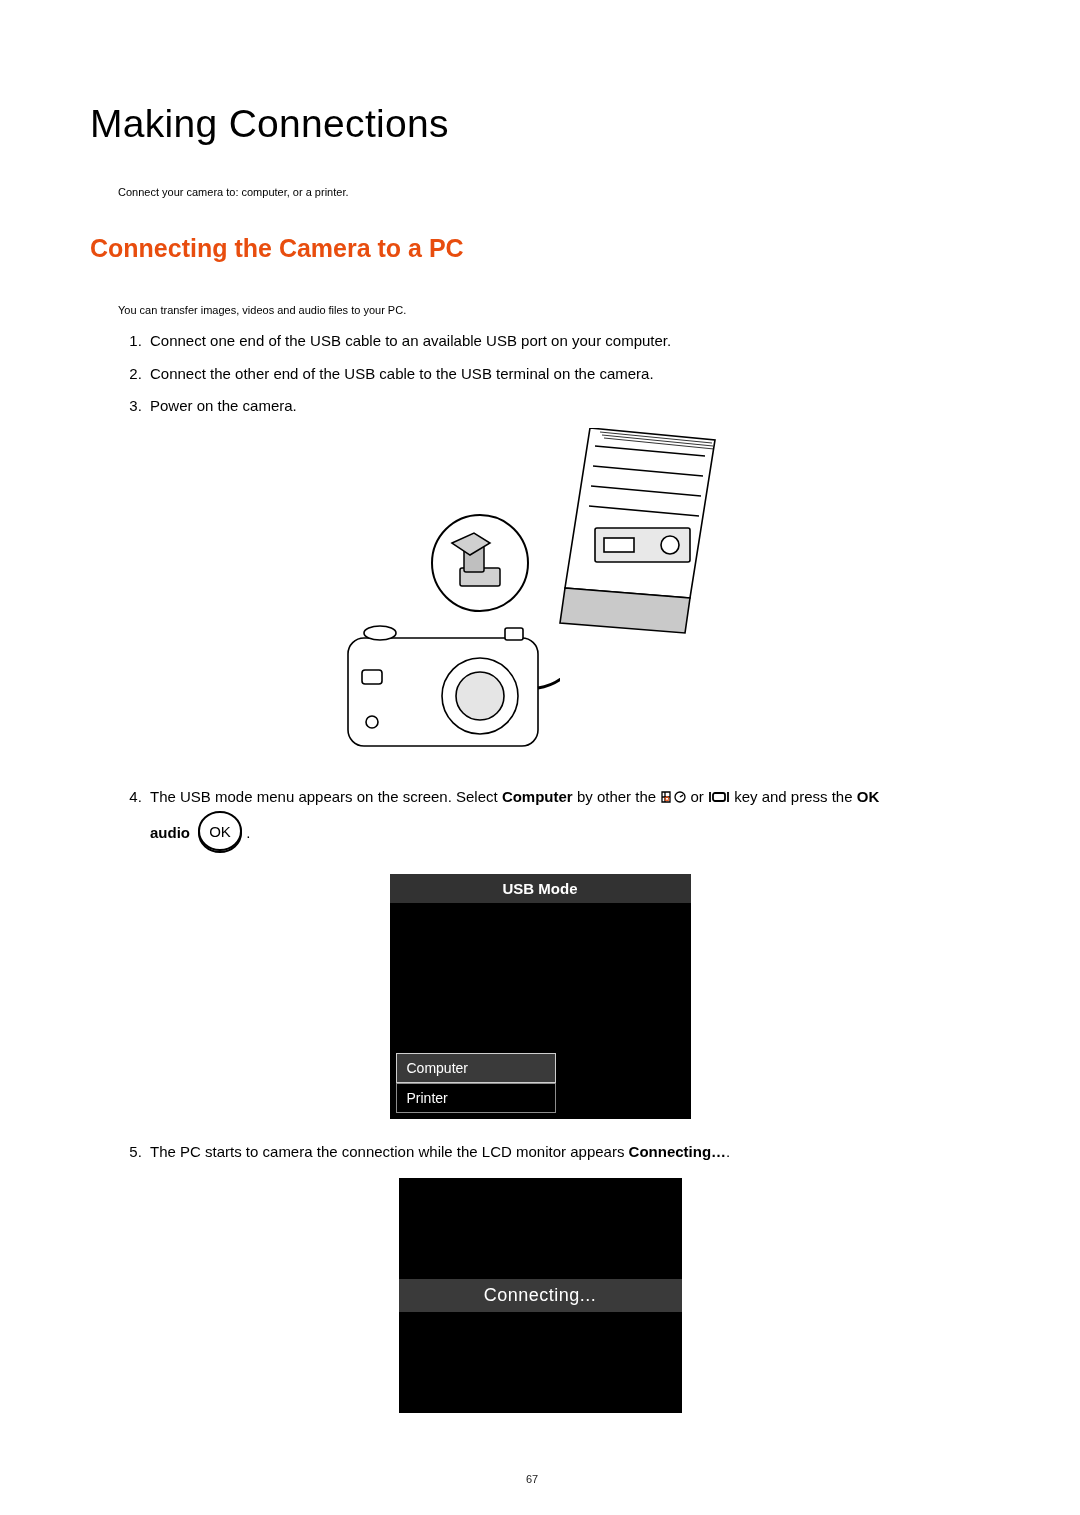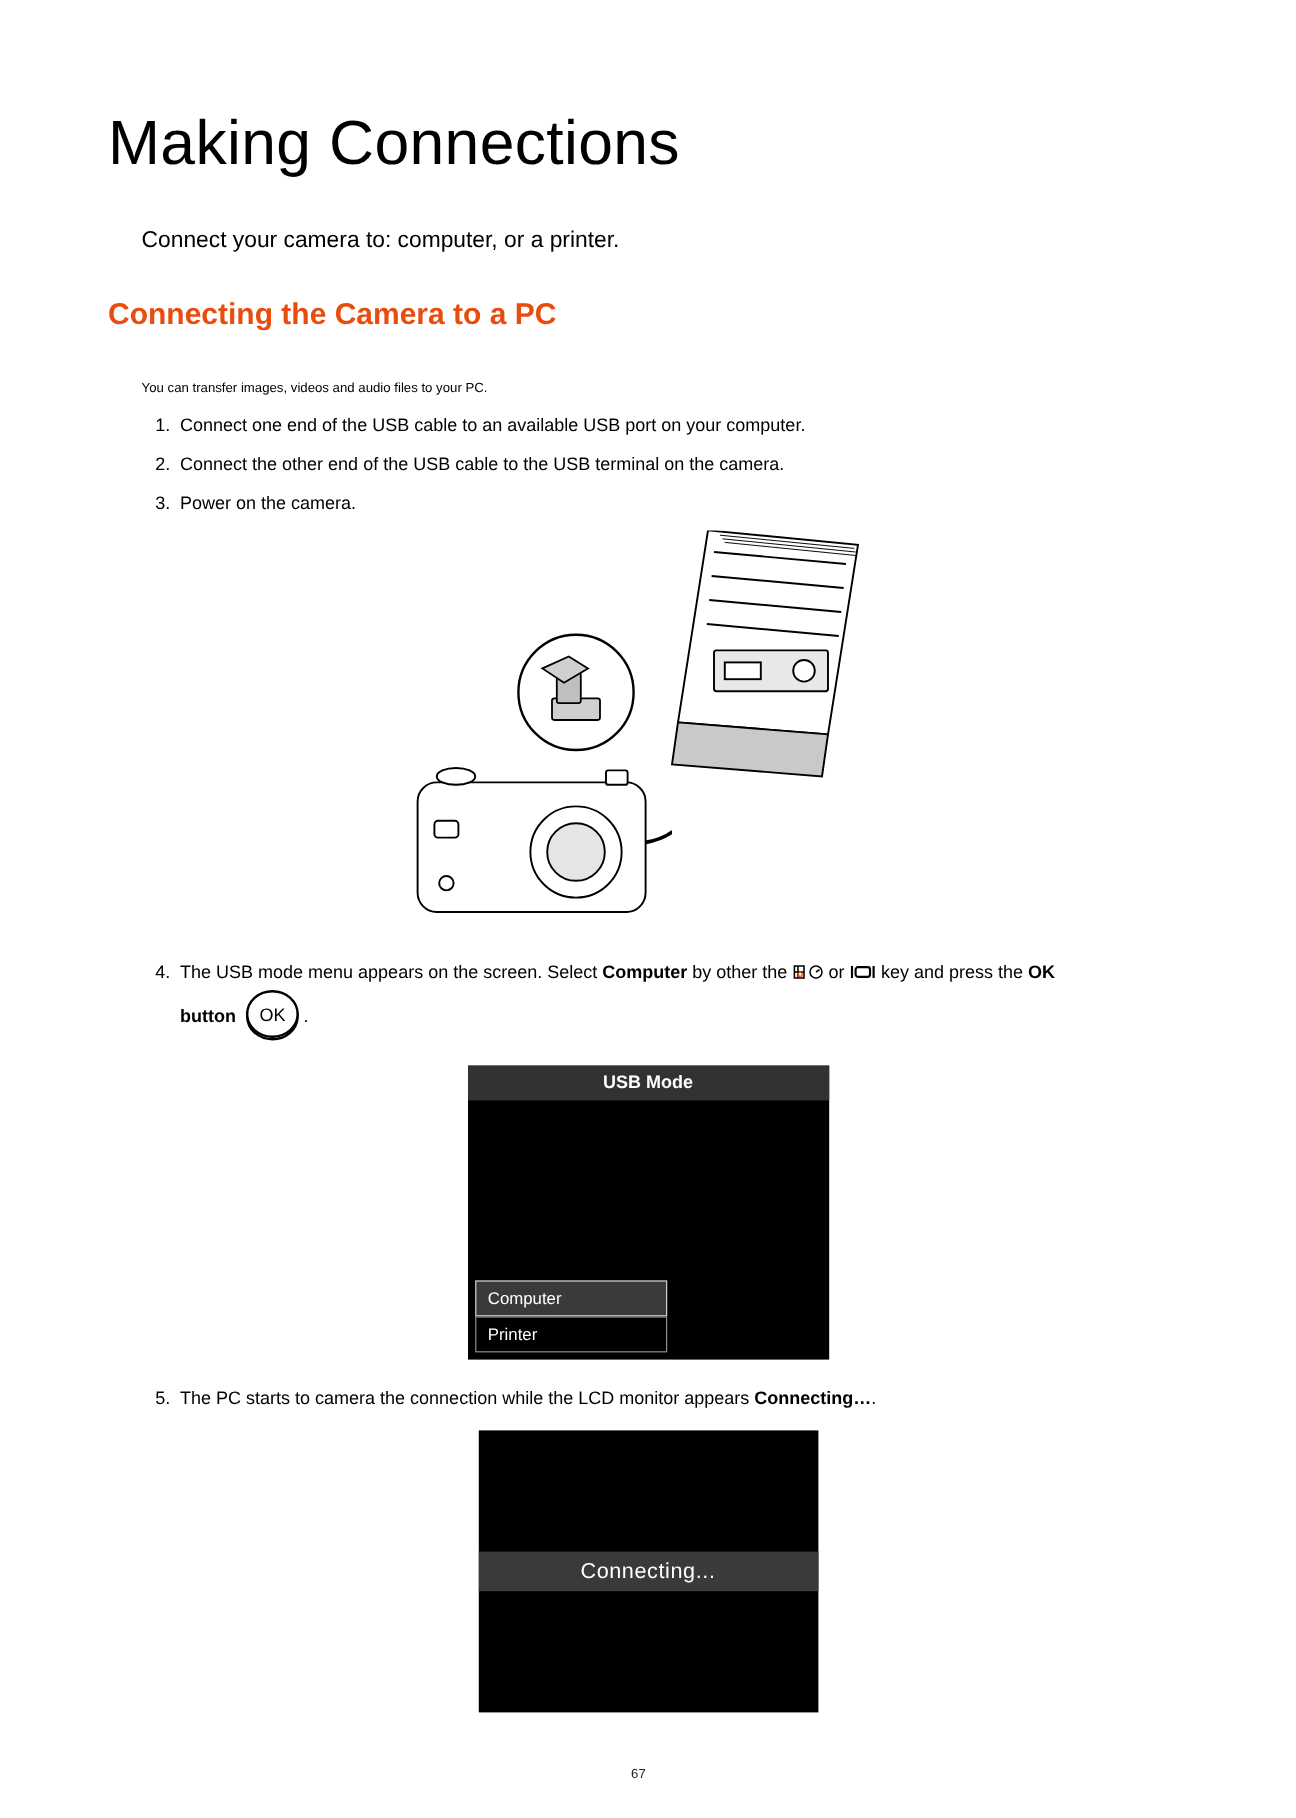--- a/index.html
+++ b/index.html
@@ -6,27 +6,28 @@
   body {
     width: 1080px;
     height: 1515px;
     background: #ffffff;
     font-family: Verdana, Geneva, sans-serif;
     color: #000;
     position: relative;
     padding: 90px 90px 40px 90px;
   }
   .page-title {
-    font-size: 52px;
+    font-size: 39px;
     font-weight: 400;
     margin-bottom: 40px;
     letter-spacing: 0.3px;
+    margin-top: 12px;
   }
   .intro {
-    font-size: 19px;
+    font-size: 11px;
     margin-left: 28px;
     margin-bottom: 36px;
   }
   .section-heading {
     font-size: 25px;
     font-weight: 700;
     color: #e84d0e;
     margin-bottom: 41px;
   }
   .body-text {
@@ -216,21 +217,21 @@
           </g>
           <text x="4" y="11" font-size="7" fill="#e84d0e">✿</text>
         </svg></span><span> or </span><span class="wide-icon"><svg width="22" height="14" viewBox="0 0 22 14">
           <g stroke="#000" stroke-width="1.8" fill="none">
             <line x1="2" y1="2" x2="2" y2="12"></line>
             <rect x="5" y="3" width="12" height="8" rx="2"></rect>
             <line x1="20" y1="2" x2="20" y2="12"></line>
           </g>
         </svg></span><span> key and press the </span><span class="bold">OK</span>
     <br>
-    <span class="bold">button</span>
+    <span class="bold">audio</span>
     <span class="ok-graphic">
       <svg viewBox="0 0 48 48">
         <ellipse cx="24" cy="25" rx="21" ry="19" fill="#fff" stroke="#000" stroke-width="2"></ellipse>
         <ellipse cx="24" cy="23" rx="21" ry="19" fill="#fff" stroke="#000" stroke-width="2"></ellipse>
         <text x="24" y="29" text-anchor="middle" font-size="15" font-family="Arial" fill="#000">OK</text>
       </svg>
     </span><span>.</span>
   </li>
 </ol>
 

